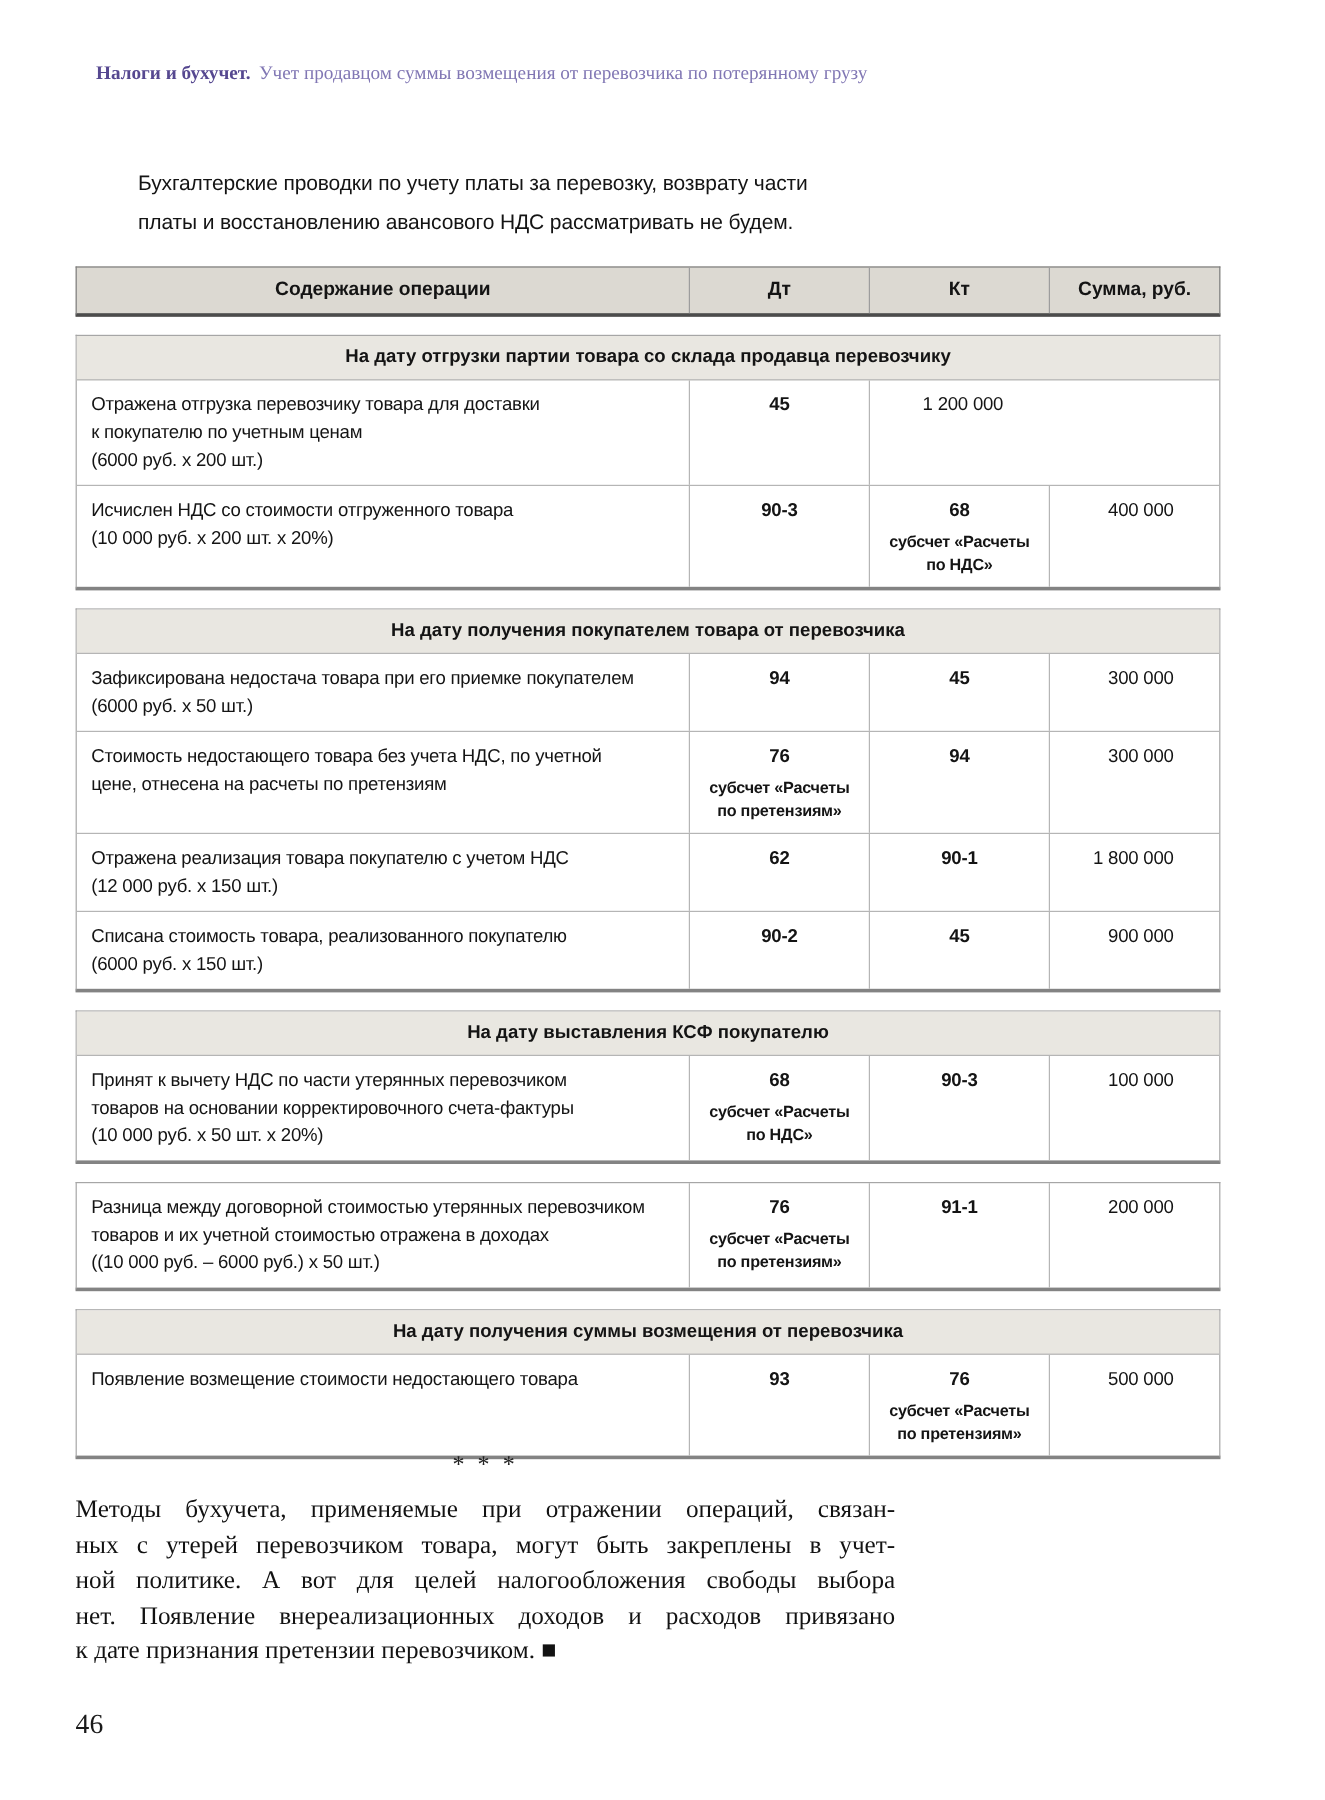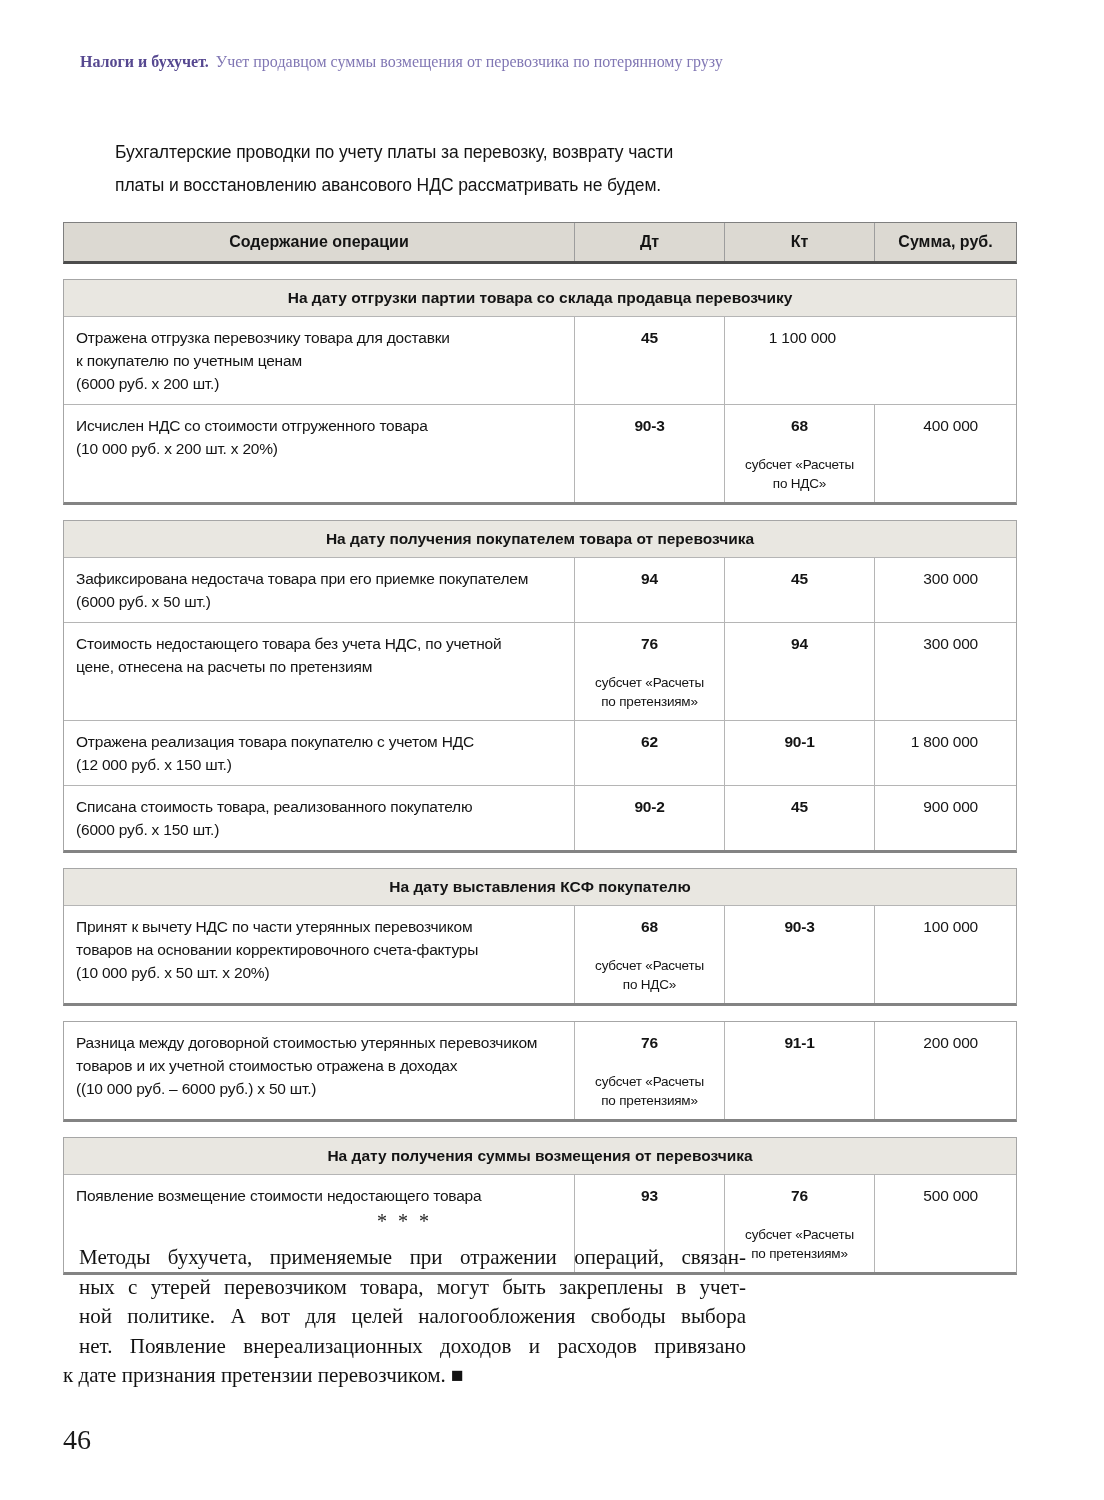--- a/index.html
+++ b/index.html
@@ -52,42 +52,42 @@
   .cell{
     padding:9px 12px;box-sizing:border-box;
     font-size:15.5px;line-height:23px;letter-spacing:-0.2px;
     vertical-align:top;
   }
   .cell + .cell{border-left:1px solid #b5b5b5;}
   .c-desc{white-space:pre-line;text-align:left;}
   .c-dt,.c-kt{text-align:center;}
   .acct{font-weight:bold;}
   .sub{
-    font-weight:normal;font-size:13.5px;line-height:19px;
-    margin-top:18px;white-space:pre-line;letter-spacing:-0.2px;
+    font-weight:bold;font-size:13.5px;line-height:19px;
+    margin-top:5px;white-space:pre-line;letter-spacing:-0.2px;
   }
   .c-sum{text-align:right;padding-right:38px;}
   
   .stars{
     position:absolute;left:63px;top:1210px;width:683px;
     text-align:center;font-family:"Liberation Serif",serif;
     font-size:20px;letter-spacing:3px;color:#222;
   }
   .closing{
     position:absolute;left:63px;top:1243px;width:683px;
     font-family:"Liberation Serif",serif;
     font-size:21px;line-height:29.5px;color:#121212;
   }
   .closing .line{white-space:nowrap;}
   .closing .jline{
-    white-space:normal;text-align:justify;text-align-last:justify;margin-left:16px;
+    white-space:normal;text-align:justify;text-align-last:justify;
   }
   .pageno{
     position:absolute;left:63px;top:1424px;
-    font-family:"Liberation Serif",serif;font-size:28px;color:#1a1a1a;text-align:right;
+    font-family:"Liberation Serif",serif;font-size:23px;color:#1a1a1a;text-align:right;
   }
 </style>
 </head>
 <body>
 
 <div class="page">
 
   <div class="runhead">
     <span class="brand">Налоги и бухучет.</span><span class="article">Учет продавцом суммы возмещения от перевозчика по потерянному грузу</span>
   </div>
@@ -109,21 +109,21 @@
     <div class="section-title">На дату отгрузки партии товара со склада продавца перевозчику</div>
     <div class="rows">
   <div class="trow grid">
     <div class="cell c-desc">Отражена отгрузка перевозчику товара для доставки
 к покупателю по учетным ценам
 (6000 руб. х 200 шт.)</div>
     <div class="cell c-dt">
       <div class="acct">45</div>
 
     </div>
-    <div class="cell c-sum">1 100 000</div>
+    <div class="cell c-sum">1 200 000</div>
   </div>
 
   <div class="trow grid">
     <div class="cell c-desc">Исчислен НДС со стоимости отгруженного товара
 (10 000 руб. х 200 шт. х 20%)</div>
     <div class="cell c-dt">
       <div class="acct">90-3</div>
 
     </div>
     <div class="cell c-kt">

